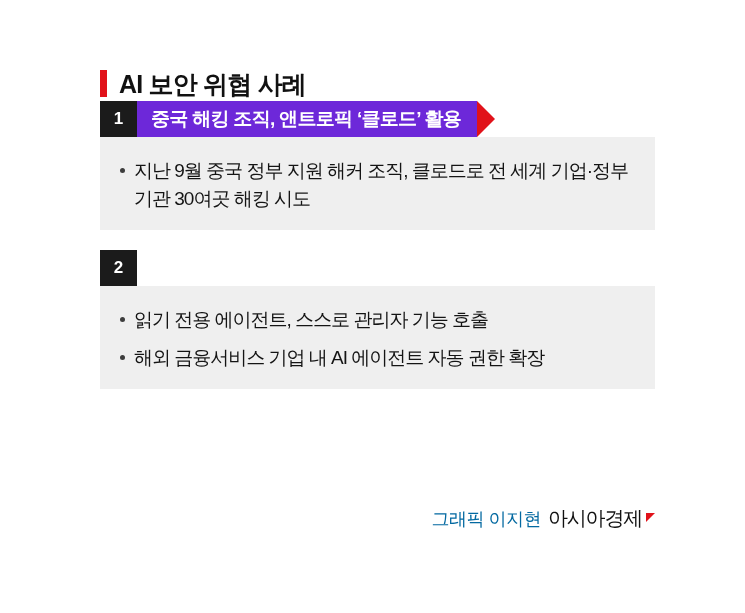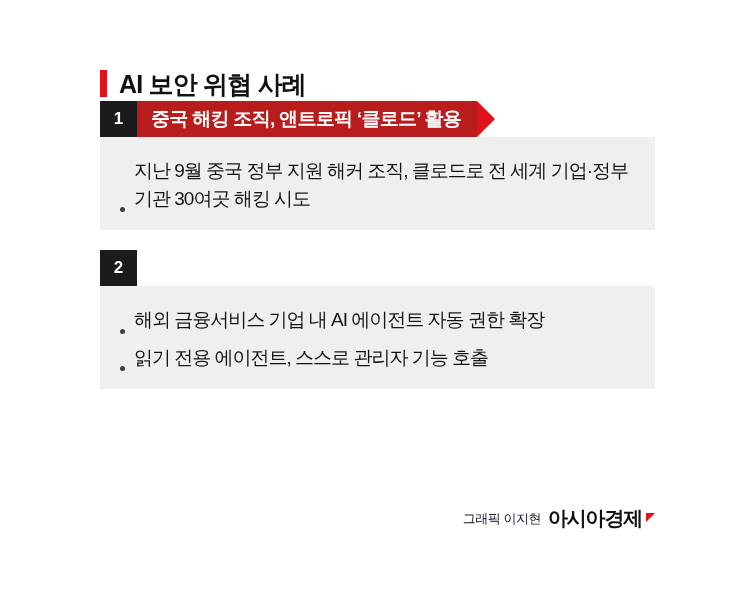--- a/index.html
+++ b/index.html
@@ -64,21 +64,21 @@
     background: #1b1b1b;
     color: #ffffff;
     font-size: 17px;
     font-weight: bold;
     display: flex;
     align-items: center;
     justify-content: center;
     flex: 0 0 auto;
   }
   .sec-label {
-    background: #b91c1c;
+    background: #6d28d9;
     color: #ffffff;
     font-size: 19px;
     font-weight: bold;
     letter-spacing: -0.7px;
     display: flex;
     align-items: center;
     padding: 0 16px 0 14px;
     flex: 0 0 auto;
     position: relative;
   }
@@ -92,21 +92,21 @@
     border-top: 18px solid transparent;
     border-bottom: 18px solid transparent;
     border-left: 18px solid #e1121a;
   }
   .sec-body {
     background: #efefef;
     padding: 14px 18px 16px 18px;
   }
   .bullet-row {
     display: flex;
-    align-items: flex-end;
+    align-items: flex-start;
     margin: 6px 0 10px 0;
   }
   .bullet-row:last-child {
     margin-bottom: 2px;
   }
   .dot {
     width: 5px;
     height: 5px;
     border-radius: 50%;
     background: #3d3d3d;
@@ -125,28 +125,28 @@
   .credit {
     position: absolute;
     left: 100px;
     top: 505px;
     width: 555px;
     display: flex;
     align-items: center;
     justify-content: flex-end;
   }
   .credit-by {
-    font-size: 13px;
-    color: #0f172a;
+    font-size: 18px;
+    color: #0369a1;
     letter-spacing: -0.5px;
     margin-right: 7px;
   }
   .credit-brand {
     font-size: 20px;
-    font-weight: bold;
+    font-weight: normal;
     color: #111111;
     letter-spacing: -1.2px;
   }
   .credit-mark {
     width: 0;
     height: 0;
     border-top: 9px solid #e1121a;
     border-right: 9px solid transparent;
     margin-left: 4px;
     margin-bottom: 2px;
@@ -177,25 +177,25 @@
       </div>
     </div>
 
     <div class="section">
       <div class="sec-header">
         <div class="sec-num">2</div>
       </div>
       <div class="sec-body">
         <div class="bullet-row">
           <div class="dot"></div>
-          <div class="bullet-text">해외 금융서비스 기업 내 AI 에이전트 자동 권한 확장</div>
+          <div class="bullet-text">읽기 전용 에이전트, 스스로 관리자 기능 호출</div>
         </div>
         <div class="bullet-row">
           <div class="dot"></div>
-          <div class="bullet-text">읽기 전용 에이전트, 스스로 관리자 기능 호출</div>
+          <div class="bullet-text">해외 금융서비스 기업 내 AI 에이전트 자동 권한 확장</div>
         </div>
       </div>
     </div>
 
   </div>
 
   <div class="credit">
     <div class="credit-by">그래픽 이지현</div>
     <div class="credit-brand">아시아경제</div>
     <div class="credit-mark"></div>

